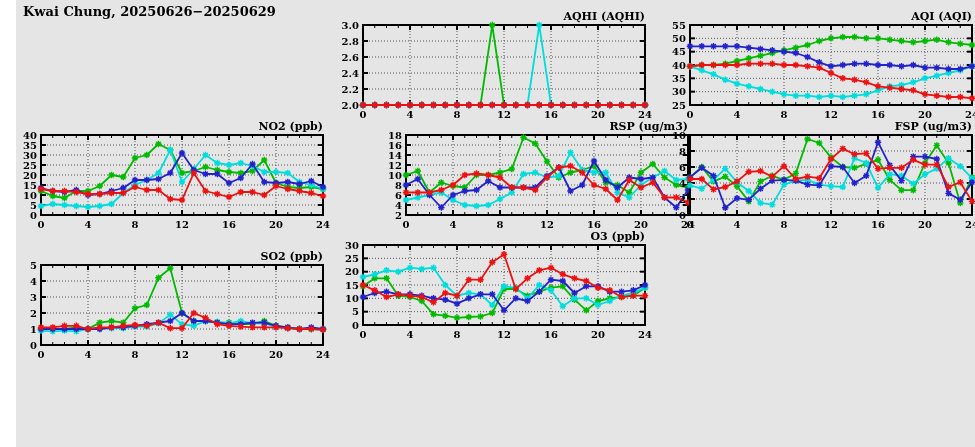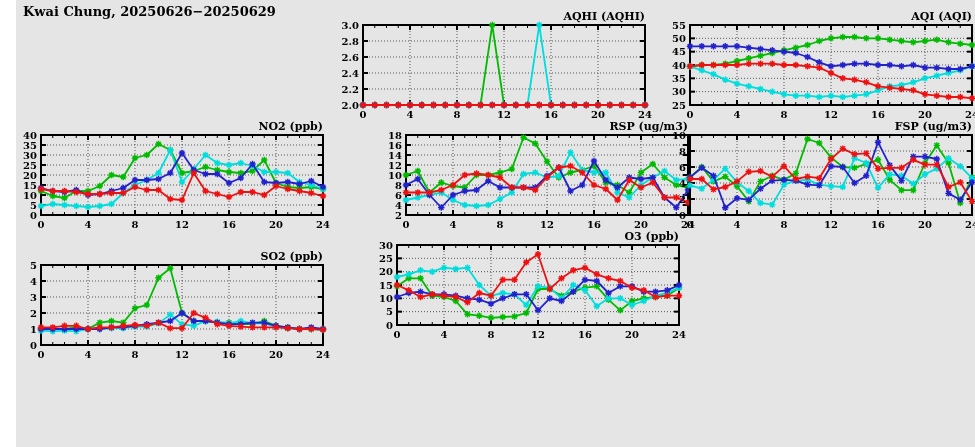--- a/index.html
+++ b/index.html
@@ -619,21 +619,21 @@
         <text x="20" y="17.5" text-anchor="end" font-size="10">5</text>
         <polyline points="24,78 35.75,78 47.5,78 59.25,76.4 71,78 82.75,71.6 94.5,70 106.25,71.6 118,57.2 129.75,54 141.5,26.799999999999997 153.25,17.200000000000003 165,62 176.75,70 188.5,70 200.25,71.6 212,71.6 223.75,73.2 235.5,73.2 247.25,70 259,74.8 270.75,76.4 282.5,78 294.25,78 306,78" fill="none" stroke="#00bb00" stroke-width="1.8" stroke-linejoin="round"></polyline>
         <path d="M20.8,78.0H27.2M24.0,74.8V81.2M21.7,75.7L26.3,80.3M21.7,80.3L26.3,75.7M32.5,78.0H39.0M35.8,74.8V81.2M33.5,75.7L38.0,80.3M33.5,80.3L38.0,75.7M44.3,78.0H50.7M47.5,74.8V81.2M45.2,75.7L49.8,80.3M45.2,80.3L49.8,75.7M56.0,76.4H62.5M59.3,73.2V79.6M57.0,74.1L61.5,78.7M57.0,78.7L61.5,74.1M67.8,78.0H74.2M71.0,74.8V81.2M68.7,75.7L73.3,80.3M68.7,80.3L73.3,75.7M79.5,71.6H86.0M82.8,68.4V74.8M80.5,69.3L85.0,73.9M80.5,73.9L85.0,69.3M91.3,70.0H97.7M94.5,66.8V73.2M92.2,67.7L96.8,72.3M92.2,72.3L96.8,67.7M103.0,71.6H109.5M106.3,68.4V74.8M104.0,69.3L108.5,73.9M104.0,73.9L108.5,69.3M114.8,57.2H121.2M118.0,54.0V60.4M115.7,54.9L120.3,59.5M115.7,59.5L120.3,54.9M126.5,54.0H132.9M129.8,50.8V57.2M127.5,51.7L132.1,56.3M127.5,56.3L132.1,51.7M138.3,26.8H144.7M141.5,23.6V30.0M139.2,24.5L143.8,29.1M139.2,29.1L143.8,24.5M150.1,17.2H156.4M153.3,14.0V20.4M150.9,14.9L155.6,19.5M150.9,19.5L155.6,14.9M161.8,62.0H168.2M165.0,58.8V65.2M162.7,59.7L167.3,64.3M162.7,64.3L167.3,59.7M173.6,70.0H179.9M176.8,66.8V73.2M174.4,67.7L179.1,72.3M174.4,72.3L179.1,67.7M185.3,70.0H191.7M188.5,66.8V73.2M186.2,67.7L190.8,72.3M186.2,72.3L190.8,67.7M197.1,71.6H203.4M200.3,68.4V74.8M197.9,69.3L202.6,73.9M197.9,73.9L202.6,69.3M208.8,71.6H215.2M212.0,68.4V74.8M209.7,69.3L214.3,73.9M209.7,73.9L214.3,69.3M220.6,73.2H226.9M223.8,70.0V76.4M221.4,70.9L226.1,75.5M221.4,75.5L226.1,70.9M232.3,73.2H238.7M235.5,70.0V76.4M233.2,70.9L237.8,75.5M233.2,75.5L237.8,70.9M244.1,70.0H250.4M247.3,66.8V73.2M244.9,67.7L249.6,72.3M244.9,72.3L249.6,67.7M255.8,74.8H262.2M259.0,71.6V78.0M256.7,72.5L261.3,77.1M256.7,77.1L261.3,72.5M267.6,76.4H273.9M270.8,73.2V79.6M268.4,74.1L273.1,78.7M268.4,78.7L273.1,74.1M279.3,78.0H285.7M282.5,74.8V81.2M280.2,75.7L284.8,80.3M280.2,80.3L284.8,75.7M291.1,78.0H297.4M294.3,74.8V81.2M291.9,75.7L296.6,80.3M291.9,80.3L296.6,75.7M302.8,78.0H309.2M306.0,74.8V81.2M303.7,75.7L308.3,80.3M303.7,80.3L308.3,75.7" stroke="#00bb00" stroke-width="1.4" fill="none"></path>
         <polyline points="24,79.6 35.75,80.4 47.5,79.6 59.25,80.4 71,78 82.75,78 94.5,77.2 106.25,77.2 118,75.6 129.75,75.6 141.5,72.4 153.25,63.6 165,73.2 176.75,74.8 188.5,70 200.25,70.8 212,72.4 223.75,70 235.5,72.4 247.25,72.4 259,75.6 270.75,77.2 282.5,78 294.25,78 306,78.8" fill="none" stroke="#00dddd" stroke-width="1.8" stroke-linejoin="round"></polyline>
         <path d="M20.8,79.6H27.2M24.0,76.4V82.8M21.7,77.3L26.3,81.9M21.7,81.9L26.3,77.3M32.5,80.4H39.0M35.8,77.2V83.6M33.5,78.1L38.0,82.7M33.5,82.7L38.0,78.1M44.3,79.6H50.7M47.5,76.4V82.8M45.2,77.3L49.8,81.9M45.2,81.9L49.8,77.3M56.0,80.4H62.5M59.3,77.2V83.6M57.0,78.1L61.5,82.7M57.0,82.7L61.5,78.1M67.8,78.0H74.2M71.0,74.8V81.2M68.7,75.7L73.3,80.3M68.7,80.3L73.3,75.7M79.5,78.0H86.0M82.8,74.8V81.2M80.5,75.7L85.0,80.3M80.5,80.3L85.0,75.7M91.3,77.2H97.7M94.5,74.0V80.4M92.2,74.9L96.8,79.5M92.2,79.5L96.8,74.9M103.0,77.2H109.5M106.3,74.0V80.4M104.0,74.9L108.5,79.5M104.0,79.5L108.5,74.9M114.8,75.6H121.2M118.0,72.4V78.8M115.7,73.3L120.3,77.9M115.7,77.9L120.3,73.3M126.5,75.6H132.9M129.8,72.4V78.8M127.5,73.3L132.1,77.9M127.5,77.9L132.1,73.3M138.3,72.4H144.7M141.5,69.2V75.6M139.2,70.1L143.8,74.7M139.2,74.7L143.8,70.1M150.1,63.6H156.4M153.3,60.4V66.8M150.9,61.3L155.6,65.9M150.9,65.9L155.6,61.3M161.8,73.2H168.2M165.0,70.0V76.4M162.7,70.9L167.3,75.5M162.7,75.5L167.3,70.9M173.6,74.8H179.9M176.8,71.6V78.0M174.4,72.5L179.1,77.1M174.4,77.1L179.1,72.5M185.3,70.0H191.7M188.5,66.8V73.2M186.2,67.7L190.8,72.3M186.2,72.3L190.8,67.7M197.1,70.8H203.4M200.3,67.6V74.0M197.9,68.5L202.6,73.1M197.9,73.1L202.6,68.5M208.8,72.4H215.2M212.0,69.2V75.6M209.7,70.1L214.3,74.7M209.7,74.7L214.3,70.1M220.6,70.0H226.9M223.8,66.8V73.2M221.4,67.7L226.1,72.3M221.4,72.3L226.1,67.7M232.3,72.4H238.7M235.5,69.2V75.6M233.2,70.1L237.8,74.7M233.2,74.7L237.8,70.1M244.1,72.4H250.4M247.3,69.2V75.6M244.9,70.1L249.6,74.7M244.9,74.7L249.6,70.1M255.8,75.6H262.2M259.0,72.4V78.8M256.7,73.3L261.3,77.9M256.7,77.9L261.3,73.3M267.6,77.2H273.9M270.8,74.0V80.4M268.4,74.9L273.1,79.5M268.4,79.5L273.1,74.9M279.3,78.0H285.7M282.5,74.8V81.2M280.2,75.7L284.8,80.3M280.2,80.3L284.8,75.7M291.1,78.0H297.4M294.3,74.8V81.2M291.9,75.7L296.6,80.3M291.9,80.3L296.6,75.7M302.8,78.8H309.2M306.0,75.6V82.0M303.7,76.5L308.3,81.1M303.7,81.1L308.3,76.5" stroke="#00dddd" stroke-width="1.4" fill="none"></path>
         <polyline points="24,78 35.75,78 47.5,78 59.25,78 71,78 82.75,78 94.5,76.4 106.25,76.4 118,74.8 129.75,73.2 141.5,71.6 153.25,70 165,62 176.75,70 188.5,70 200.25,71.6 212,73.2 223.75,73.2 235.5,71.6 247.25,71.6 259,74.8 270.75,76.4 282.5,78 294.25,76.4 306,78" fill="none" stroke="#2222cc" stroke-width="1.8" stroke-linejoin="round"></polyline>
         <path d="M20.8,78.0H27.2M24.0,74.8V81.2M21.7,75.7L26.3,80.3M21.7,80.3L26.3,75.7M32.5,78.0H39.0M35.8,74.8V81.2M33.5,75.7L38.0,80.3M33.5,80.3L38.0,75.7M44.3,78.0H50.7M47.5,74.8V81.2M45.2,75.7L49.8,80.3M45.2,80.3L49.8,75.7M56.0,78.0H62.5M59.3,74.8V81.2M57.0,75.7L61.5,80.3M57.0,80.3L61.5,75.7M67.8,78.0H74.2M71.0,74.8V81.2M68.7,75.7L73.3,80.3M68.7,80.3L73.3,75.7M79.5,78.0H86.0M82.8,74.8V81.2M80.5,75.7L85.0,80.3M80.5,80.3L85.0,75.7M91.3,76.4H97.7M94.5,73.2V79.6M92.2,74.1L96.8,78.7M92.2,78.7L96.8,74.1M103.0,76.4H109.5M106.3,73.2V79.6M104.0,74.1L108.5,78.7M104.0,78.7L108.5,74.1M114.8,74.8H121.2M118.0,71.6V78.0M115.7,72.5L120.3,77.1M115.7,77.1L120.3,72.5M126.5,73.2H132.9M129.8,70.0V76.4M127.5,70.9L132.1,75.5M127.5,75.5L132.1,70.9M138.3,71.6H144.7M141.5,68.4V74.8M139.2,69.3L143.8,73.9M139.2,73.9L143.8,69.3M150.1,70.0H156.4M153.3,66.8V73.2M150.9,67.7L155.6,72.3M150.9,72.3L155.6,67.7M161.8,62.0H168.2M165.0,58.8V65.2M162.7,59.7L167.3,64.3M162.7,64.3L167.3,59.7M173.6,70.0H179.9M176.8,66.8V73.2M174.4,67.7L179.1,72.3M174.4,72.3L179.1,67.7M185.3,70.0H191.7M188.5,66.8V73.2M186.2,67.7L190.8,72.3M186.2,72.3L190.8,67.7M197.1,71.6H203.4M200.3,68.4V74.8M197.9,69.3L202.6,73.9M197.9,73.9L202.6,69.3M208.8,73.2H215.2M212.0,70.0V76.4M209.7,70.9L214.3,75.5M209.7,75.5L214.3,70.9M220.6,73.2H226.9M223.8,70.0V76.4M221.4,70.9L226.1,75.5M221.4,75.5L226.1,70.9M232.3,71.6H238.7M235.5,68.4V74.8M233.2,69.3L237.8,73.9M233.2,73.9L237.8,69.3M244.1,71.6H250.4M247.3,68.4V74.8M244.9,69.3L249.6,73.9M244.9,73.9L249.6,69.3M255.8,74.8H262.2M259.0,71.6V78.0M256.7,72.5L261.3,77.1M256.7,77.1L261.3,72.5M267.6,76.4H273.9M270.8,73.2V79.6M268.4,74.1L273.1,78.7M268.4,78.7L273.1,74.1M279.3,78.0H285.7M282.5,74.8V81.2M280.2,75.7L284.8,80.3M280.2,80.3L284.8,75.7M291.1,76.4H297.4M294.3,73.2V79.6M291.9,74.1L296.6,78.7M291.9,78.7L296.6,74.1M302.8,78.0H309.2M306.0,74.8V81.2M303.7,75.7L308.3,80.3M303.7,80.3L308.3,75.7" stroke="#2222cc" stroke-width="1.4" fill="none"></path>
         <polyline points="24,76.4 35.75,76.4 47.5,74.8 59.25,74.8 71,78 82.75,76.4 94.5,76.4 106.25,74.8 118,74 129.75,74.8 141.5,71.6 153.25,77.2 165,77.2 176.75,62 188.5,66.80000000000001 200.25,73.2 212,74.8 223.75,75.6 235.5,76.4 247.25,76.4 259,76.4 270.75,77.2 282.5,78 294.25,78 306,78.8" fill="none" stroke="#ee1111" stroke-width="1.8" stroke-linejoin="round"></polyline>
         <path d="M20.8,76.4H27.2M24.0,73.2V79.6M21.7,74.1L26.3,78.7M21.7,78.7L26.3,74.1M32.5,76.4H39.0M35.8,73.2V79.6M33.5,74.1L38.0,78.7M33.5,78.7L38.0,74.1M44.3,74.8H50.7M47.5,71.6V78.0M45.2,72.5L49.8,77.1M45.2,77.1L49.8,72.5M56.0,74.8H62.5M59.3,71.6V78.0M57.0,72.5L61.5,77.1M57.0,77.1L61.5,72.5M67.8,78.0H74.2M71.0,74.8V81.2M68.7,75.7L73.3,80.3M68.7,80.3L73.3,75.7M79.5,76.4H86.0M82.8,73.2V79.6M80.5,74.1L85.0,78.7M80.5,78.7L85.0,74.1M91.3,76.4H97.7M94.5,73.2V79.6M92.2,74.1L96.8,78.7M92.2,78.7L96.8,74.1M103.0,74.8H109.5M106.3,71.6V78.0M104.0,72.5L108.5,77.1M104.0,77.1L108.5,72.5M114.8,74.0H121.2M118.0,70.8V77.2M115.7,71.7L120.3,76.3M115.7,76.3L120.3,71.7M126.5,74.8H132.9M129.8,71.6V78.0M127.5,72.5L132.1,77.1M127.5,77.1L132.1,72.5M138.3,71.6H144.7M141.5,68.4V74.8M139.2,69.3L143.8,73.9M139.2,73.9L143.8,69.3M150.1,77.2H156.4M153.3,74.0V80.4M150.9,74.9L155.6,79.5M150.9,79.5L155.6,74.9M161.8,77.2H168.2M165.0,74.0V80.4M162.7,74.9L167.3,79.5M162.7,79.5L167.3,74.9M173.6,62.0H179.9M176.8,58.8V65.2M174.4,59.7L179.1,64.3M174.4,64.3L179.1,59.7M185.3,66.8H191.7M188.5,63.6V70.0M186.2,64.5L190.8,69.1M186.2,69.1L190.8,64.5M197.1,73.2H203.4M200.3,70.0V76.4M197.9,70.9L202.6,75.5M197.9,75.5L202.6,70.9M208.8,74.8H215.2M212.0,71.6V78.0M209.7,72.5L214.3,77.1M209.7,77.1L214.3,72.5M220.6,75.6H226.9M223.8,72.4V78.8M221.4,73.3L226.1,77.9M221.4,77.9L226.1,73.3M232.3,76.4H238.7M235.5,73.2V79.6M233.2,74.1L237.8,78.7M233.2,78.7L237.8,74.1M244.1,76.4H250.4M247.3,73.2V79.6M244.9,74.1L249.6,78.7M244.9,78.7L249.6,74.1M255.8,76.4H262.2M259.0,73.2V79.6M256.7,74.1L261.3,78.7M256.7,78.7L261.3,74.1M267.6,77.2H273.9M270.8,74.0V80.4M268.4,74.9L273.1,79.5M268.4,79.5L273.1,74.9M279.3,78.0H285.7M282.5,74.8V81.2M280.2,75.7L284.8,80.3M280.2,80.3L284.8,75.7M291.1,78.0H297.4M294.3,74.8V81.2M291.9,75.7L296.6,80.3M291.9,80.3L296.6,75.7M302.8,78.8H309.2M306.0,75.6V82.0M303.7,76.5L308.3,81.1M303.7,81.1L308.3,76.5" stroke="#ee1111" stroke-width="1.4" fill="none"></path>
       </svg></div>
-  <div class="chart" style="left:323px; top:231px;margin-left:34px;">
+  <div class="chart" style="left:323px; top:231px;">
     <div class="ctitle">O3 (ppb)</div>
   <svg width="318" height="111" viewBox="0 0 318 111">
         <line x1="71" y1="14" x2="71" y2="94" stroke="#555555" stroke-width="1" stroke-dasharray="1 2"></line>
         <line x1="118" y1="14" x2="118" y2="94" stroke="#555555" stroke-width="1" stroke-dasharray="1 2"></line>
         <line x1="165" y1="14" x2="165" y2="94" stroke="#555555" stroke-width="1" stroke-dasharray="1 2"></line>
         <line x1="212" y1="14" x2="212" y2="94" stroke="#555555" stroke-width="1" stroke-dasharray="1 2"></line>
         <line x1="259" y1="14" x2="259" y2="94" stroke="#555555" stroke-width="1" stroke-dasharray="1 2"></line>
         <line x1="24" y1="80.66666666666667" x2="306" y2="80.66666666666667" stroke="#555555" stroke-width="1" stroke-dasharray="1 2"></line>
         <line x1="24" y1="67.33333333333334" x2="306" y2="67.33333333333334" stroke="#555555" stroke-width="1" stroke-dasharray="1 2"></line>
         <line x1="24" y1="54" x2="306" y2="54" stroke="#555555" stroke-width="1" stroke-dasharray="1 2"></line>

